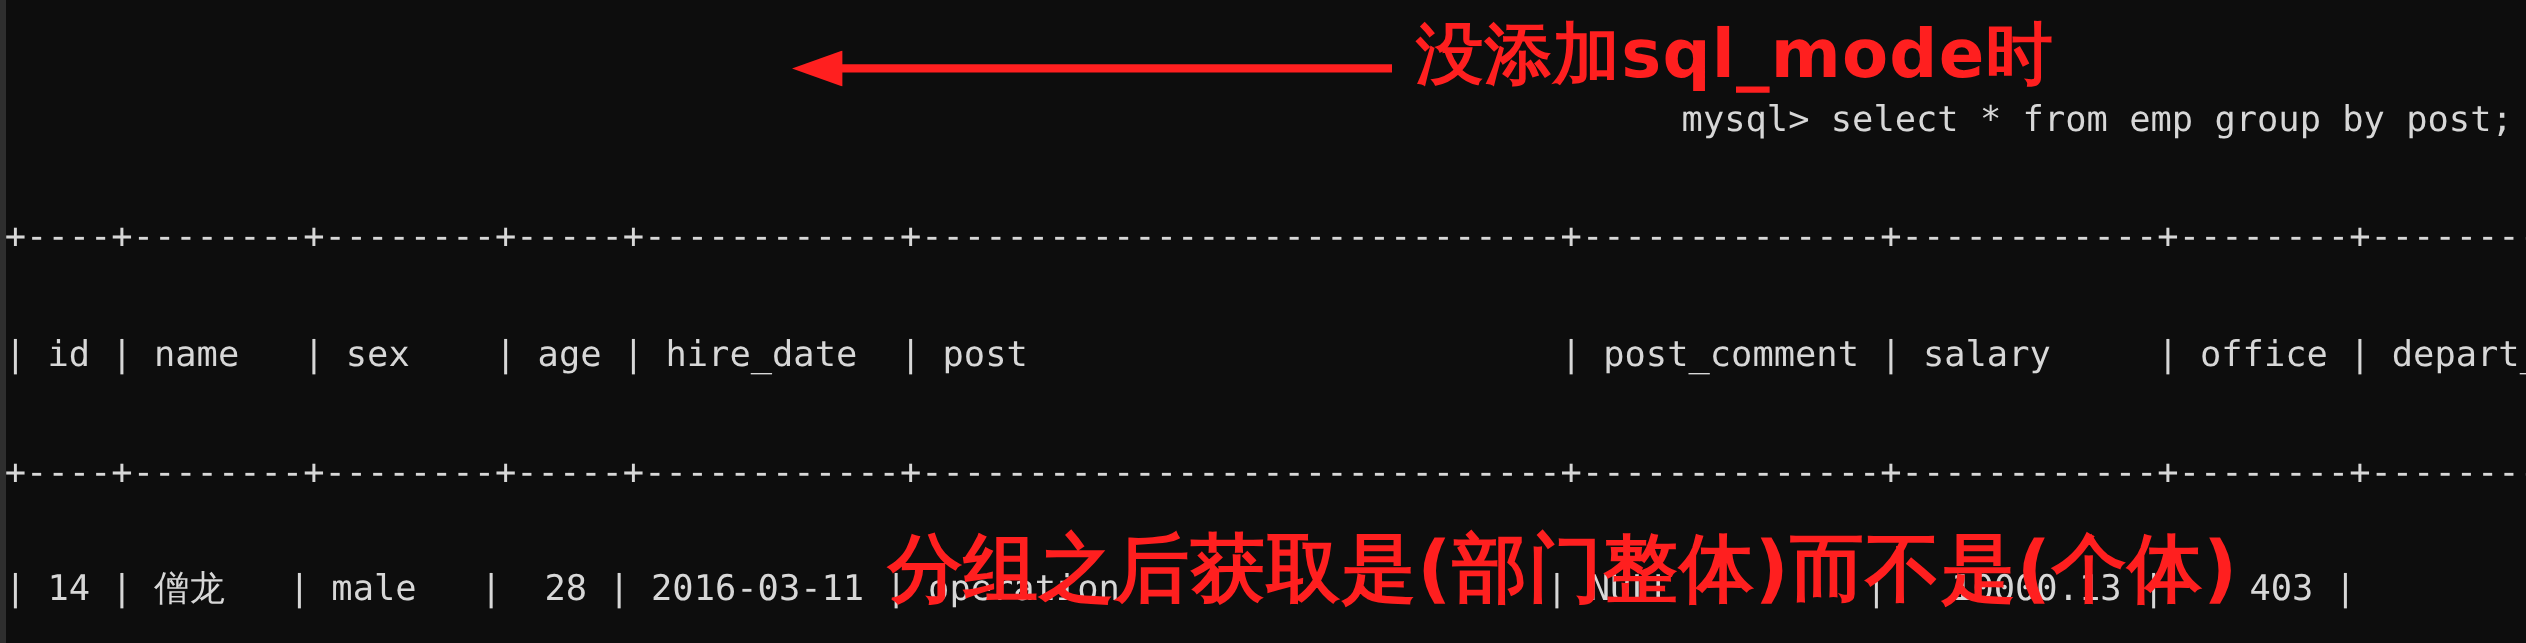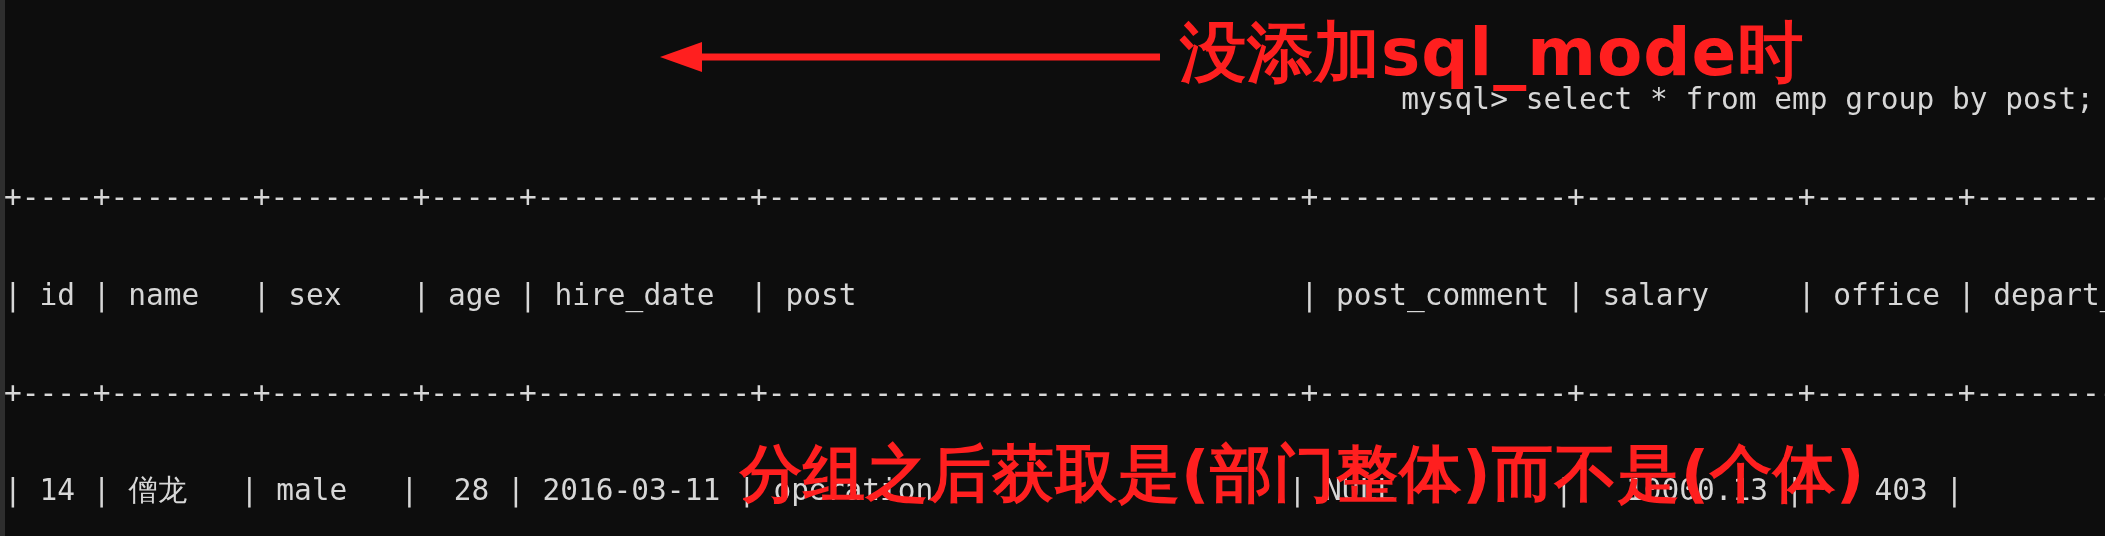--- a/index.html
+++ b/index.html
@@ -58,21 +58,21 @@
   .annotation {
     position: absolute;
     color: #ff1f1f;
     font-family: "DejaVu Sans", "Liberation Sans", sans-serif;
     font-weight: bold;
     white-space: nowrap;
   }
   #anno-top {
     left: 1180px;
     top: 8px;
-    font-size: 66px;
+    font-size: 56px;
     letter-spacing: 1px;
   }
   #anno-bottom {
     left: 740px;
     top: 432px;
     font-size: 62px;
     letter-spacing: 1px;
   }
 
   

